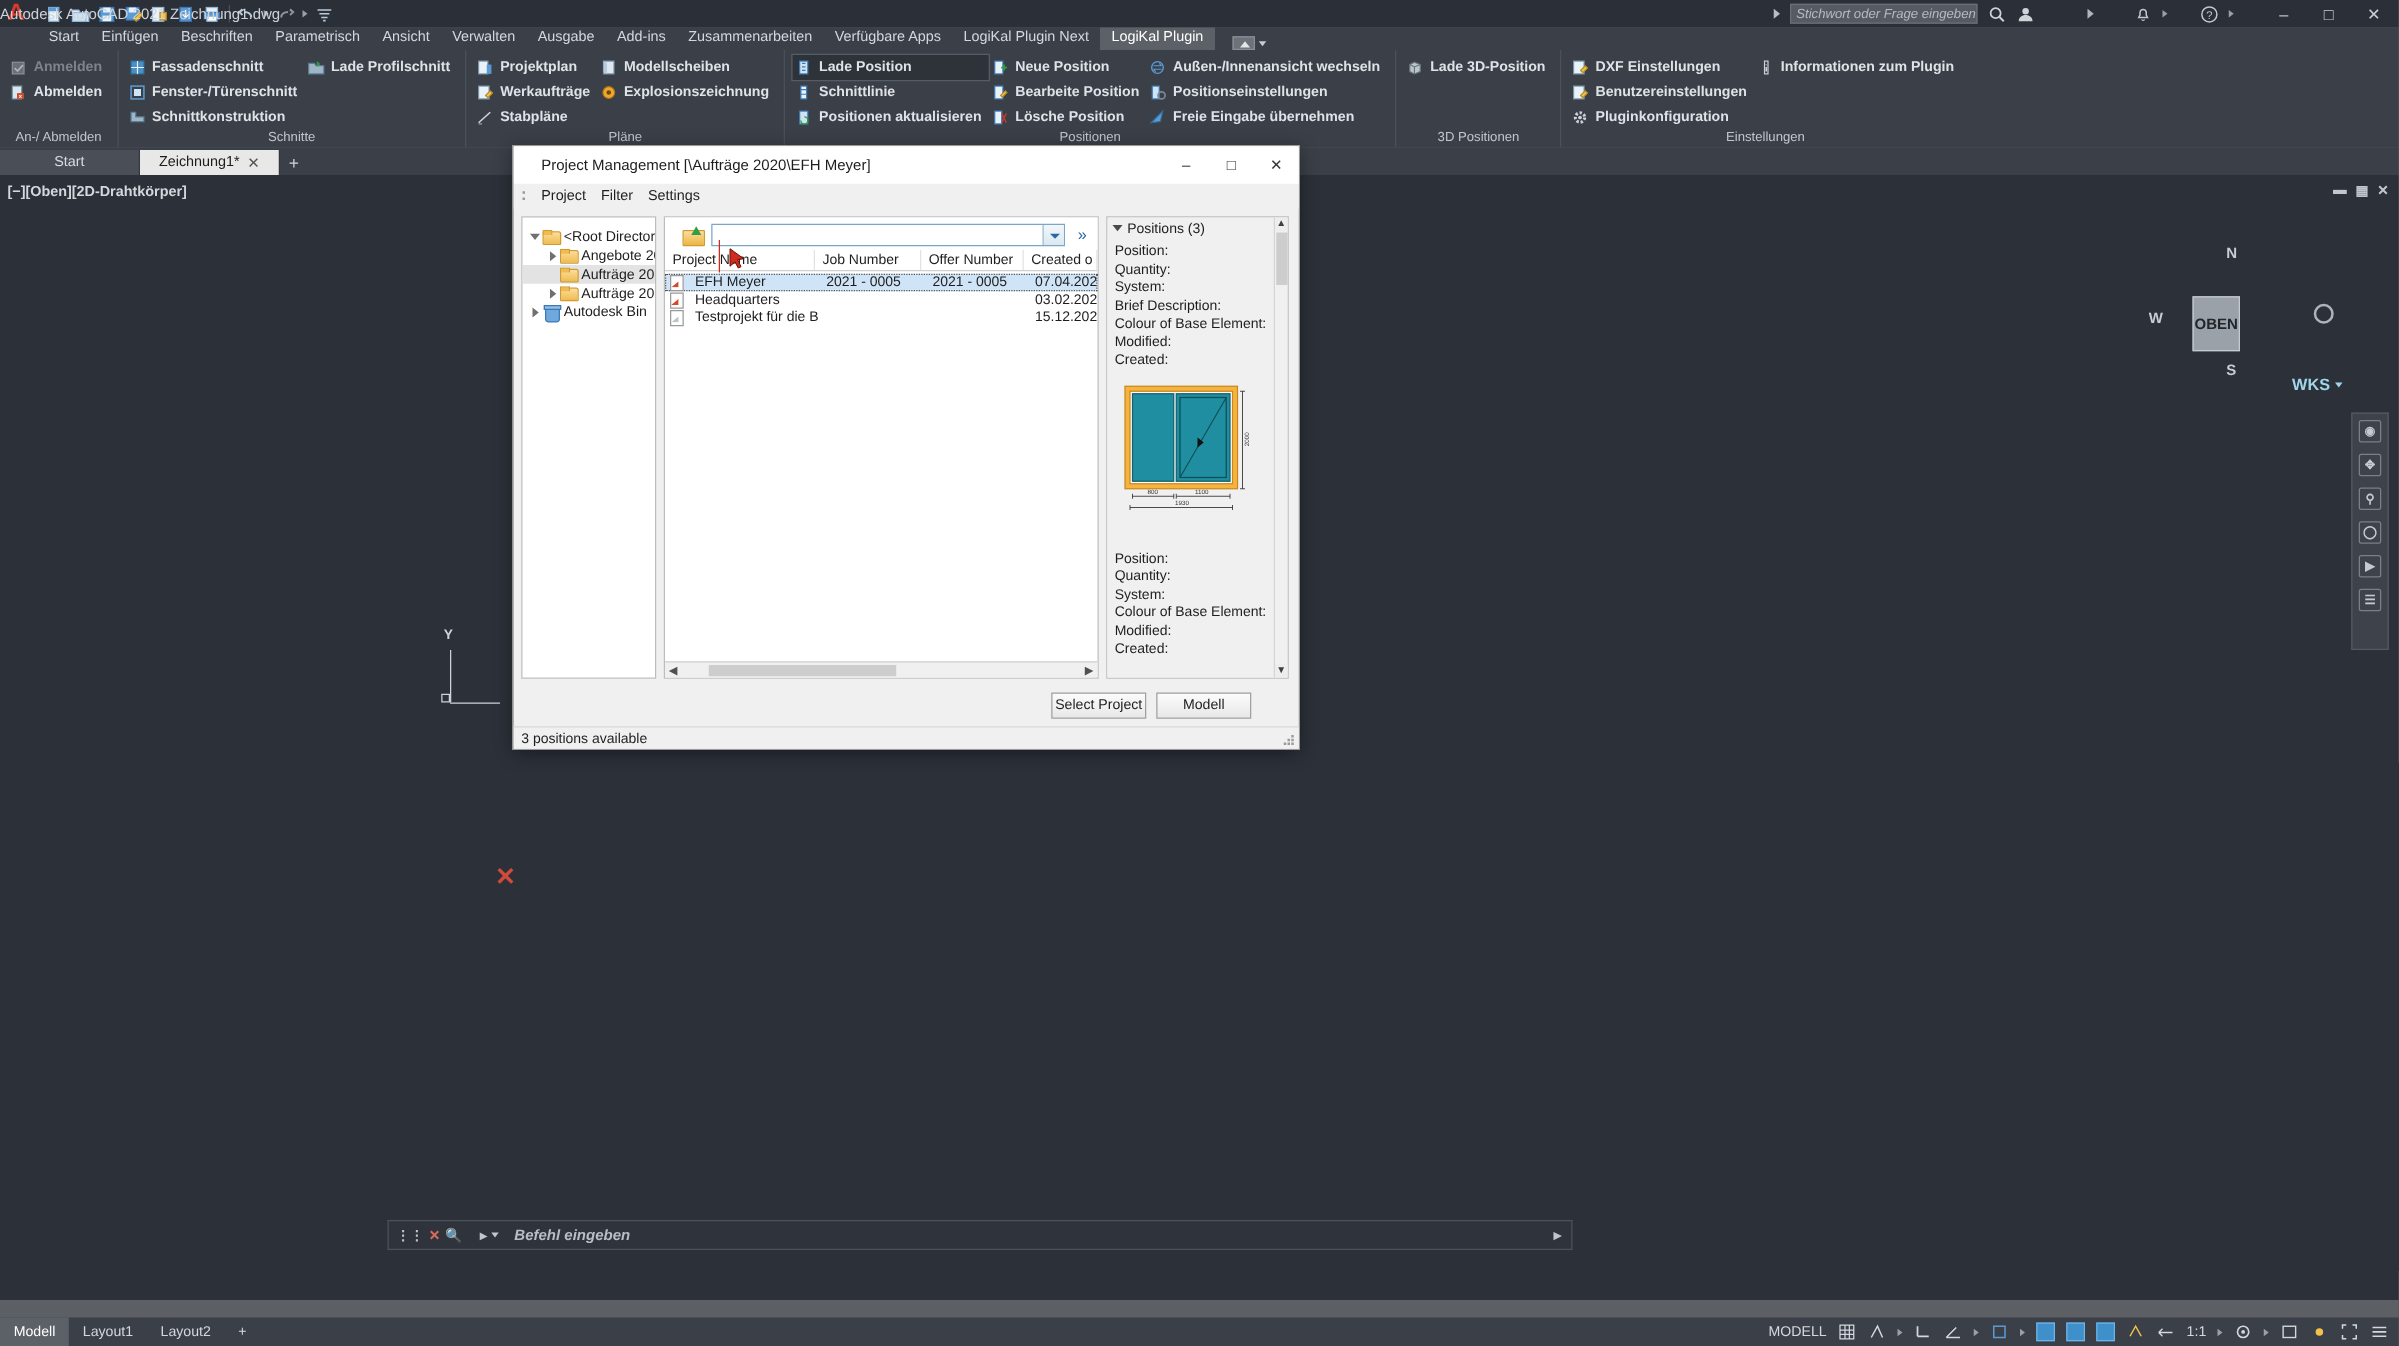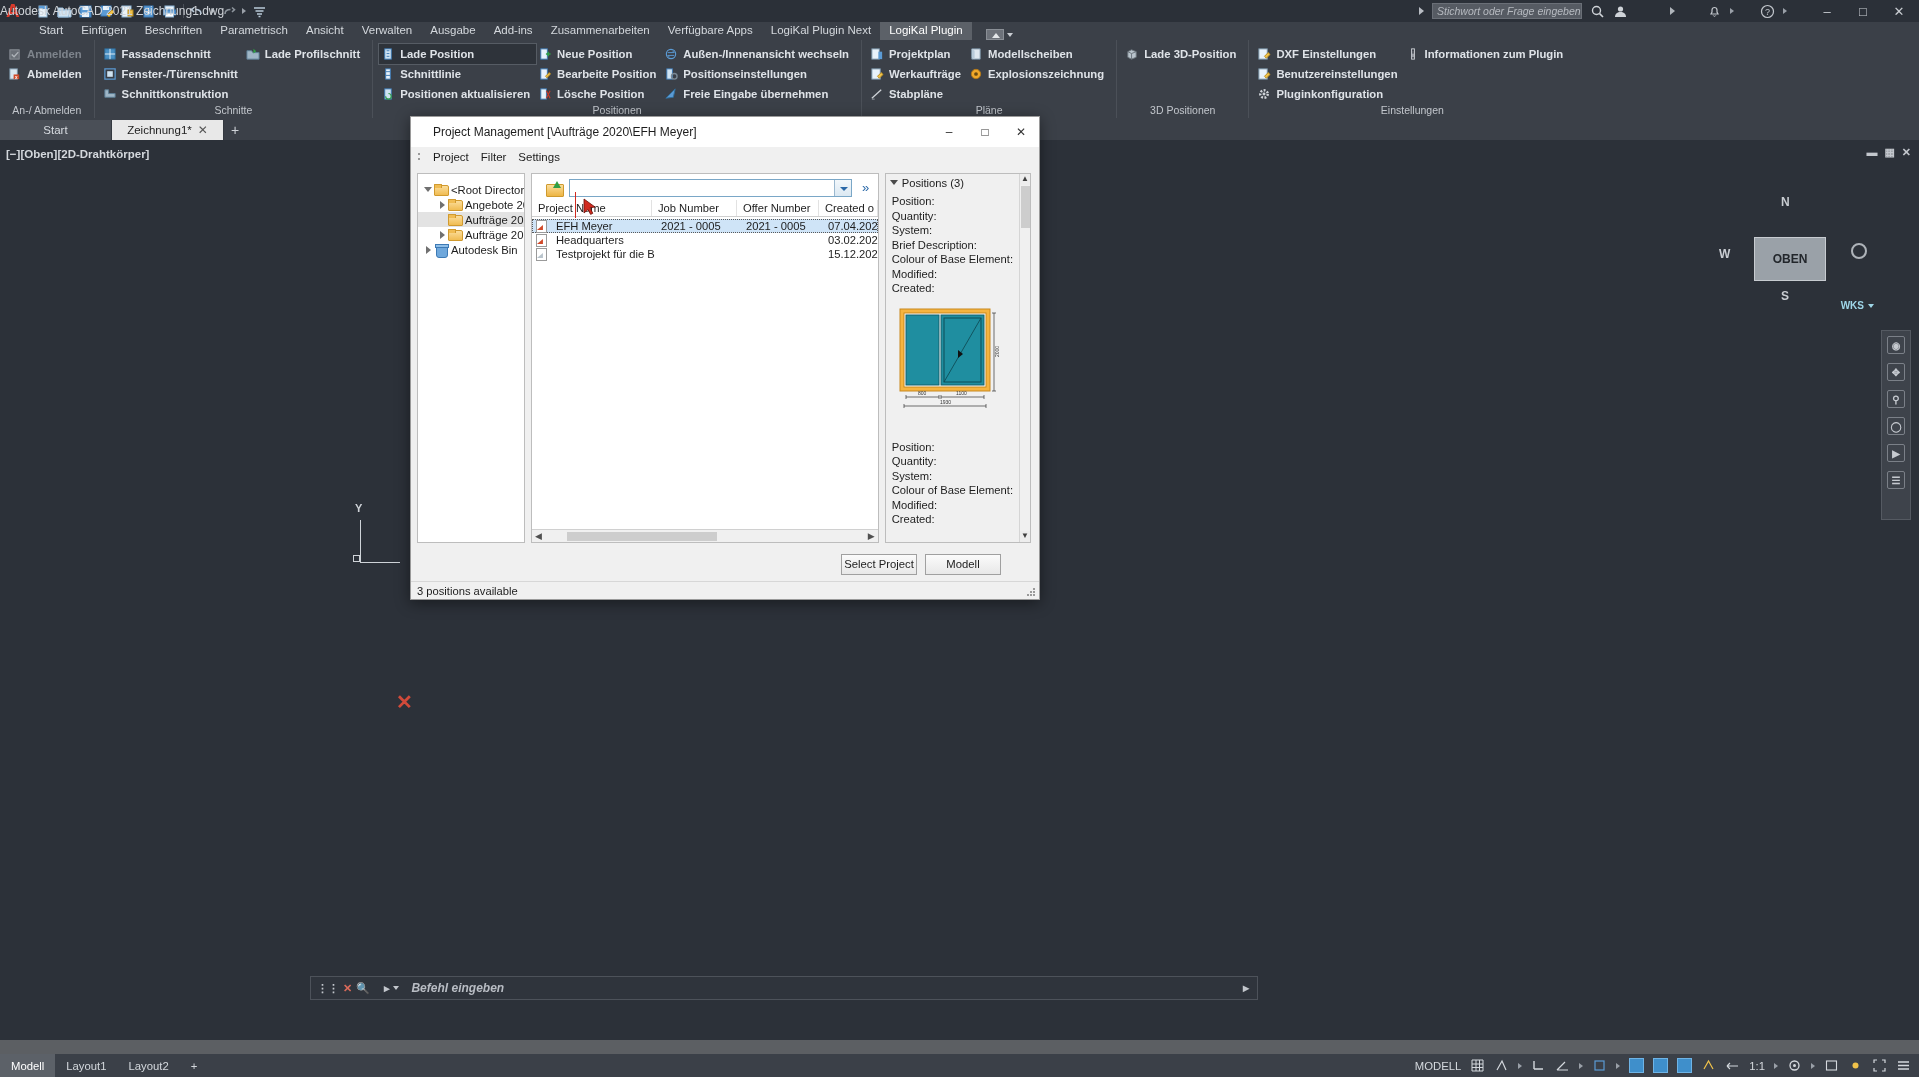--- a/index.html
+++ b/index.html
@@ -96,29 +96,29 @@
     position: absolute; top: 140px; left: 0; width: 1919px; height: 900px;
     background: #2c3139;
     font-weight: bold;
   }
   .vplabel { position:absolute; left:6px; top:8px; color:#d4d8dd; font-size: 11.5px; }
   .vp-right-icons { position: absolute; right: 8px; top: 6px; display:flex; gap:7px; color:#c3c7cd; font-size: 11px;}
 
   
   .viewcube { position: absolute; right: 70px; top: 55px; width: 130px; height: 130px; }
   .vc-face {
-    position: absolute; left: 35px; top: 42px; width: 72px; height: 44px;
+    position: absolute; left: 35px; top: 42px; width: 38px; height: 44px;
     background: #9aa1a8; border: 1px solid #c7cbd0; color: #22262b;
     font-size: 12px; display:flex; align-items:center; justify-content:center;
   }
   .vc-n { position:absolute; left:62px; top:0px; color:#c9cdd2; font-size: 12px;}
   .vc-w { position:absolute; left:0px; top:52px; color:#c9cdd2; font-size: 12px;}
   .vc-s { position:absolute; left:62px; top:94px; color:#c9cdd2; font-size: 12px;}
   .vc-ring { position:absolute; right:-18px; top:48px; width:16px;height:16px;border:2px solid #aeb3b9;border-radius:50%;}
-  .wks { position: absolute; right: 45px; top: 160px; color: #9fd6e8; font-size: 10px; display:flex; align-items:center; gap:4px;}
+  .wks { position: absolute; right: 45px; top: 160px; color: #9fd6e8; font-size: 13px; display:flex; align-items:center; gap:4px;}
   .wks .car { width:0;height:0;border-top:4px solid #9fd6e8;border-left:3px solid transparent;border-right:3px solid transparent;}
 
   
   .navbar-v {
     position: absolute; right: 8px; top: 190px; width: 30px; height: 190px;
     background: #3e434b; border: 1px solid #555a62;
     display: flex; flex-direction: column; align-items: center; padding-top: 5px; gap: 9px;
   }
   .navbar-v .ni { width: 18px; height: 18px; border: 1px solid #7b8088; border-radius: 2px; color:#c6cad0; font-size:10px;
       display:flex;align-items:center;justify-content:center;}
@@ -446,20 +446,64 @@
                 </svg></span>
               <span>Lade Profilschnitt</span>
             </div>
           </div>
         </div>
         <div class="panel-title">Schnitte</div>
       </div>
       <div class="panel">
         <div class="panel-body">
           <div class="pcol">
+            <div class="ritem">
+              <span class="ico"><svg width="14" height="14" viewBox="0 0 15 15">
+                  <rect x="2" y="2" width="8" height="11" fill="#e8f2fa" stroke="#7a93a8"></rect>
+                  <rect x="9" y="5" width="4" height="8" fill="#5b9bd5"></rect>
+                </svg></span>
+              <span>Projektplan</span>
+            </div>
+            <div class="ritem">
+              <span class="ico"><svg width="14" height="14" viewBox="0 0 15 15">
+                  <rect x="2" y="2" width="9" height="11" fill="#e8f2fa" stroke="#7a93a8"></rect>
+                  <path d="M8 10l4-4 2 2-4 4z" fill="#f0c24a" stroke="#b58a20"></path>
+                </svg></span>
+              <span>Werkaufträge</span>
+            </div>
+            <div class="ritem">
+              <span class="ico"><svg width="14" height="14" viewBox="0 0 15 15">
+                  <path d="M2 12L12 3" stroke="#cfd3d8" stroke-width="1.4"></path>
+                  <path d="M2 13h3" stroke="#9aa0a8"></path>
+                </svg></span>
+              <span>Stabpläne</span>
+            </div>
+          </div>
+          <div class="pcol">
+            <div class="ritem">
+              <span class="ico"><svg width="14" height="14" viewBox="0 0 15 15">
+                  <path d="M3 2h9v11H3z" fill="#dfe8ef" stroke="#7a93a8"></path>
+                  <path d="M3 2l3 2v9l-3-2z" fill="#b9cbd9"></path>
+                </svg></span>
+              <span>Modellscheiben</span>
+            </div>
+            <div class="ritem">
+              <span class="ico"><svg width="14" height="14" viewBox="0 0 15 15">
+                  <circle cx="7.5" cy="7.5" r="5" fill="#f0a82a" stroke="#b57818"></circle>
+                  <circle cx="7.5" cy="7.5" r="2" fill="#6a4a10"></circle>
+                </svg></span>
+              <span>Explosionszeichnung</span>
+            </div>
+          </div>
+        </div>
+        <div class="panel-title">Pläne</div>
+      </div>
+      <div class="panel">
+        <div class="panel-body">
+          <div class="pcol">
             <div class="ritem hl">
               <span class="ico"><svg width="14" height="14" viewBox="0 0 15 15">
                   <rect x="4" y="2" width="7" height="11" fill="#cfe3f2" stroke="#3d7ab5"></rect>
                   <path d="M6 4h3M6 7h3M6 10h3" stroke="#3d7ab5"></path>
                 </svg></span>
               <span>Lade Position</span>
             </div>
             <div class="ritem">
               <span class="ico"><svg width="14" height="14" viewBox="0 0 15 15">
                   <rect x="5" y="2" width="5" height="11" fill="#e8f2fa" stroke="#3d7ab5"></rect>
@@ -515,64 +559,20 @@
             </div>
             <div class="ritem">
               <span class="ico"><svg width="14" height="14" viewBox="0 0 15 15">
                   <path d="M2 12L12 2l-2 9z" fill="#5b9bd5" stroke="#2f6e9c"></path>
                 </svg></span>
               <span>Freie Eingabe übernehmen</span>
             </div>
           </div>
         </div>
         <div class="panel-title">Positionen</div>
-      </div>
-      <div class="panel">
-        <div class="panel-body">
-          <div class="pcol">
-            <div class="ritem">
-              <span class="ico"><svg width="14" height="14" viewBox="0 0 15 15">
-                  <rect x="2" y="2" width="8" height="11" fill="#e8f2fa" stroke="#7a93a8"></rect>
-                  <rect x="9" y="5" width="4" height="8" fill="#5b9bd5"></rect>
-                </svg></span>
-              <span>Projektplan</span>
-            </div>
-            <div class="ritem">
-              <span class="ico"><svg width="14" height="14" viewBox="0 0 15 15">
-                  <rect x="2" y="2" width="9" height="11" fill="#e8f2fa" stroke="#7a93a8"></rect>
-                  <path d="M8 10l4-4 2 2-4 4z" fill="#f0c24a" stroke="#b58a20"></path>
-                </svg></span>
-              <span>Werkaufträge</span>
-            </div>
-            <div class="ritem">
-              <span class="ico"><svg width="14" height="14" viewBox="0 0 15 15">
-                  <path d="M2 12L12 3" stroke="#cfd3d8" stroke-width="1.4"></path>
-                  <path d="M2 13h3" stroke="#9aa0a8"></path>
-                </svg></span>
-              <span>Stabpläne</span>
-            </div>
-          </div>
-          <div class="pcol">
-            <div class="ritem">
-              <span class="ico"><svg width="14" height="14" viewBox="0 0 15 15">
-                  <path d="M3 2h9v11H3z" fill="#dfe8ef" stroke="#7a93a8"></path>
-                  <path d="M3 2l3 2v9l-3-2z" fill="#b9cbd9"></path>
-                </svg></span>
-              <span>Modellscheiben</span>
-            </div>
-            <div class="ritem">
-              <span class="ico"><svg width="14" height="14" viewBox="0 0 15 15">
-                  <circle cx="7.5" cy="7.5" r="5" fill="#f0a82a" stroke="#b57818"></circle>
-                  <circle cx="7.5" cy="7.5" r="2" fill="#6a4a10"></circle>
-                </svg></span>
-              <span>Explosionszeichnung</span>
-            </div>
-          </div>
-        </div>
-        <div class="panel-title">Pläne</div>
       </div>
       <div class="panel">
         <div class="panel-body">
           <div class="pcol">
             <div class="ritem">
               <span class="ico"><svg width="14" height="14" viewBox="0 0 15 15">
                   <path d="M3 5l4-2 5 2v6l-5 2-4-2z" fill="#b9c4cc" stroke="#6a737b"></path>
                   <path d="M3 5l4 2 5-2M7 7v6" stroke="#6a737b" fill="none"></path>
                 </svg></span>
               <span>Lade 3D-Position</span>

